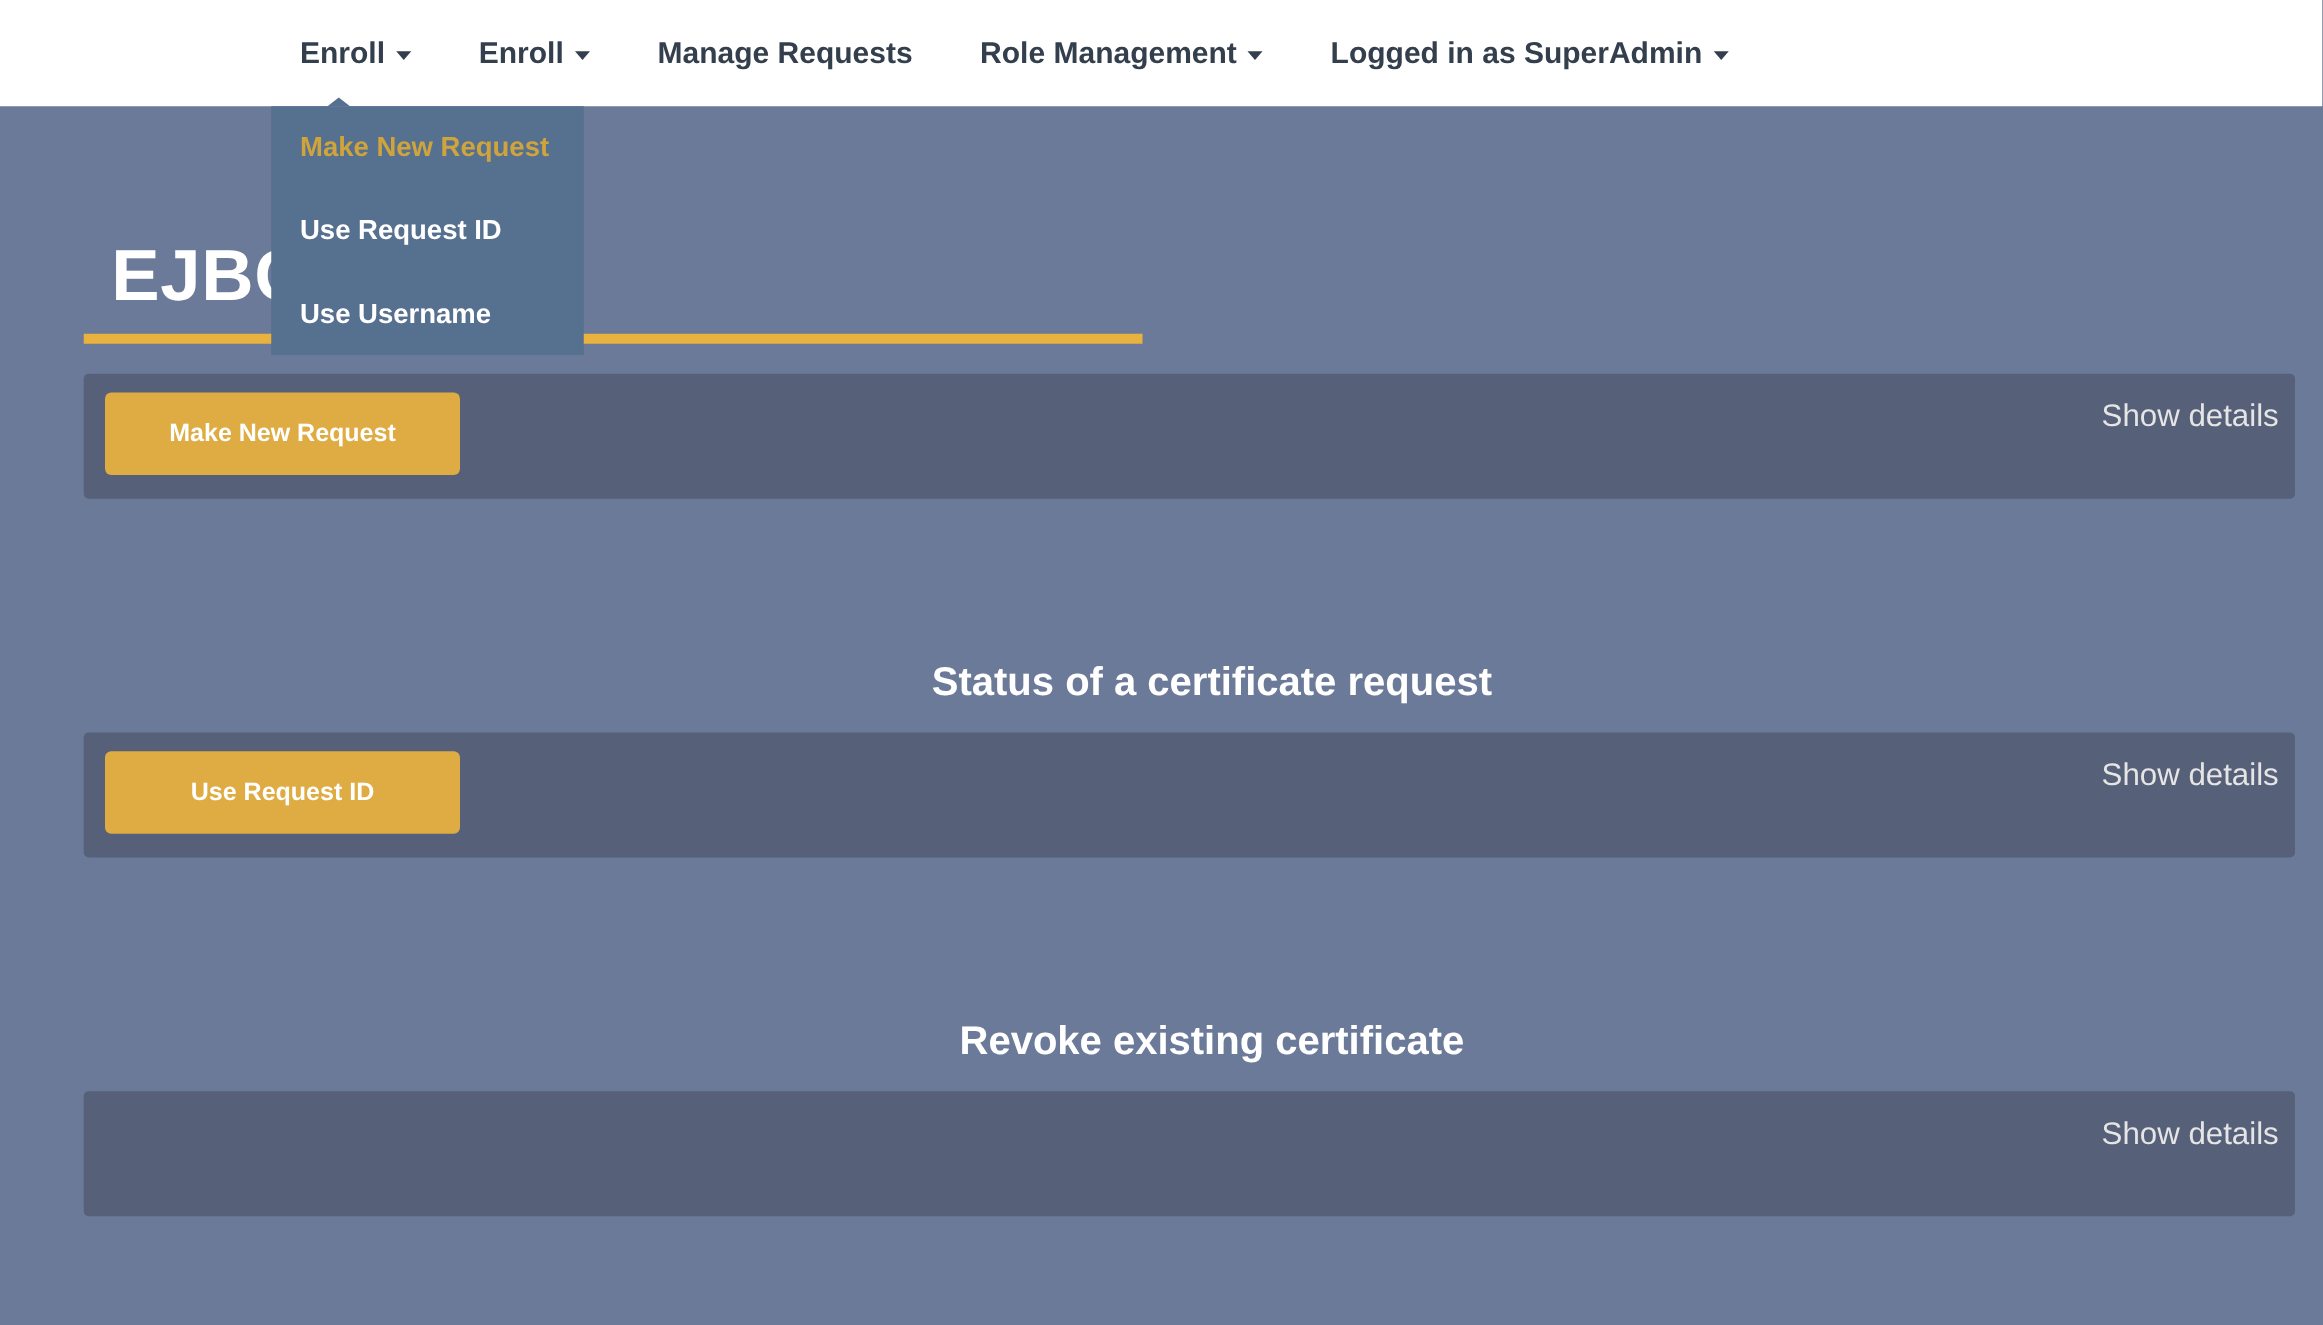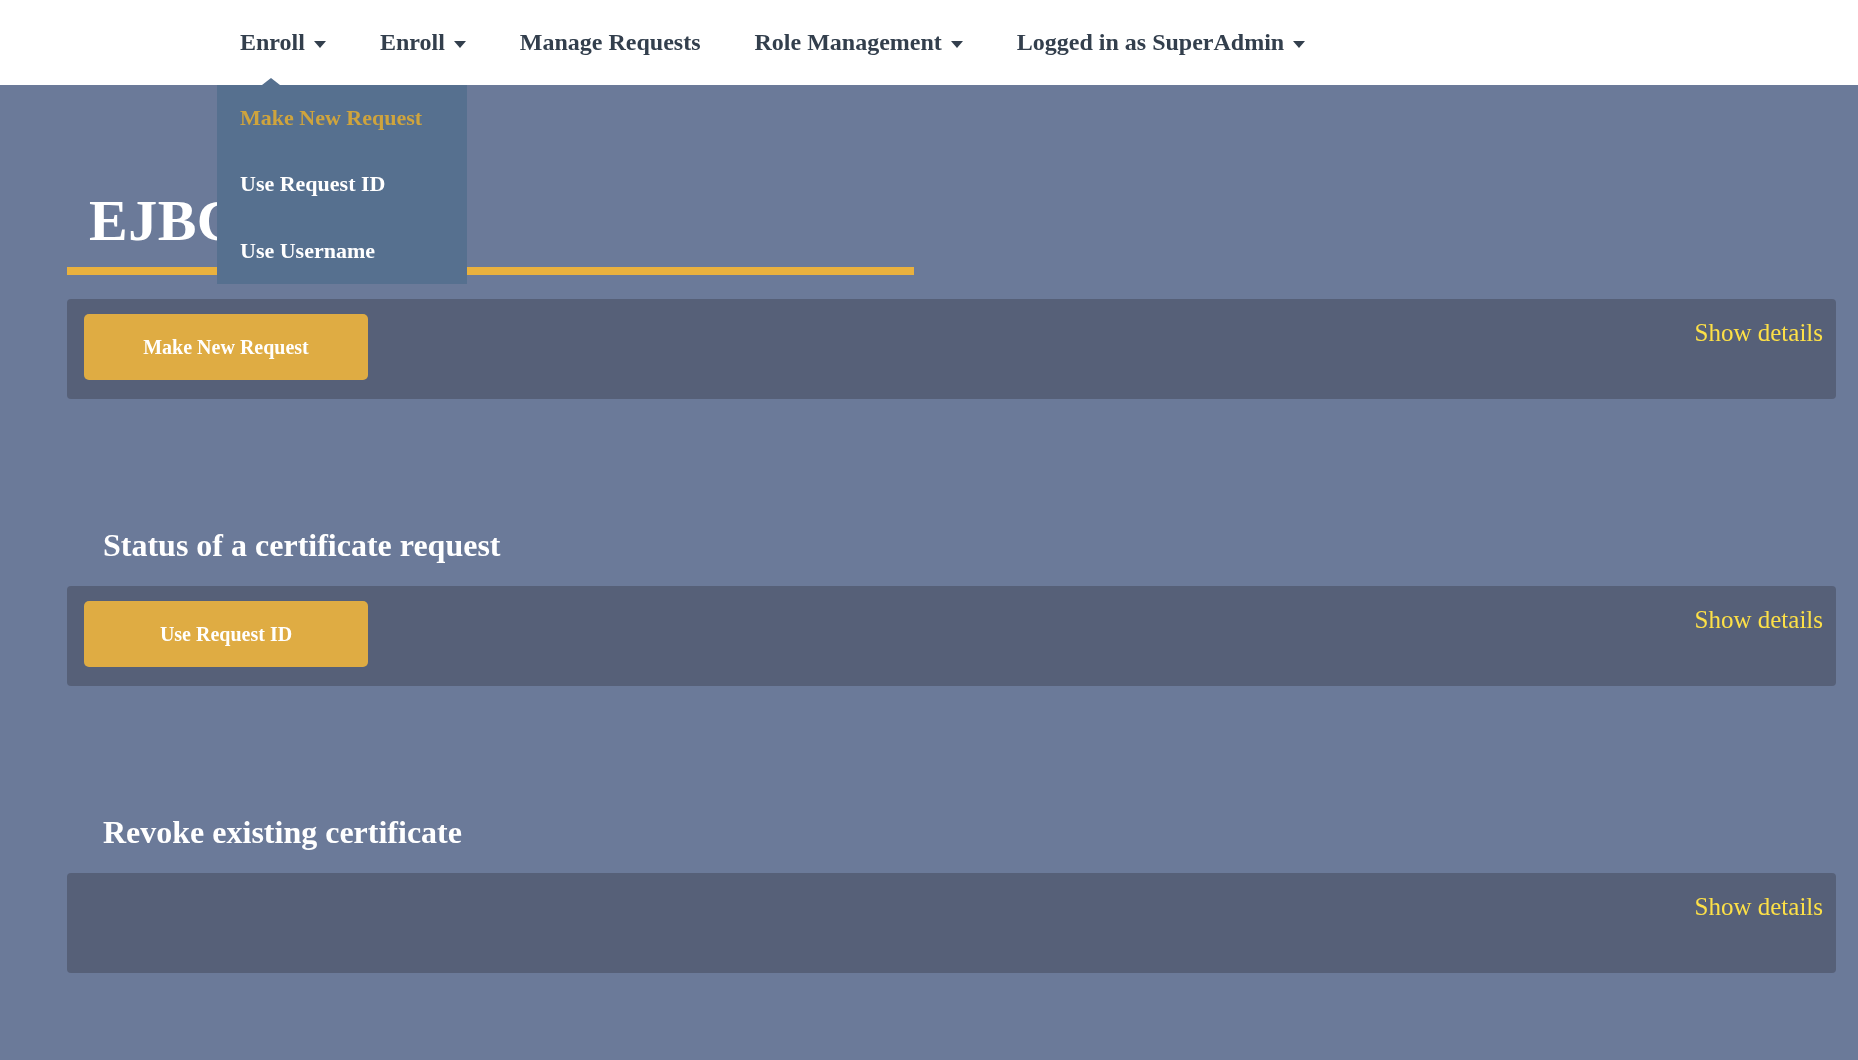--- a/index.html
+++ b/index.html
@@ -1,15 +1,15 @@
 <!DOCTYPE html>
 <html><head>
 <meta charset="utf-8">
 <style>
-  * { margin: 0; padding: 0; box-sizing: border-box; font-family: Liberation Serif, serif; }
+  * { margin: 0; padding: 0; box-sizing: border-box; }
   html, body {
     width: 1858px; height: 1060px;
     background: #6B7A99;
     font-family: "Liberation Sans", "DejaVu Sans", sans-serif;
     overflow: hidden;
     position: relative;
   }
 
   
   .navbar {
@@ -96,21 +96,21 @@
     height: 8px;
     background: #E9B13E;
   }
   .section-heading {
     margin: 34px 0 0 36px;
     font-size: 32px;
     line-height: 33px;
     font-weight: bold;
     color: #FFFFFF;
   }
-  .section + .section .section-heading { margin-top: 130px; }
+  .section + .section .section-heading { margin-top: 130px; text-align: center; }
   .card {
     margin-top: 24px;
     height: 100px;
     background: #566078;
     border-radius: 4px;
     position: relative;
   }
   .card-button {
     position: absolute;
     left: 17px;
@@ -124,21 +124,21 @@
     font-family: inherit;
     font-size: 20px;
     font-weight: bold;
     cursor: pointer;
   }
   .show-details {
     position: absolute;
     right: 13px;
     top: 20px;
     font-size: 25px;
-    color: #fde047;
+    color: #e5e5e5;
     text-decoration: none;
     cursor: pointer;
   }
 </style>
 </head>
 <body>
 
 <nav class="navbar">
   <div class="nav-item">
     <span>Enroll</span>

